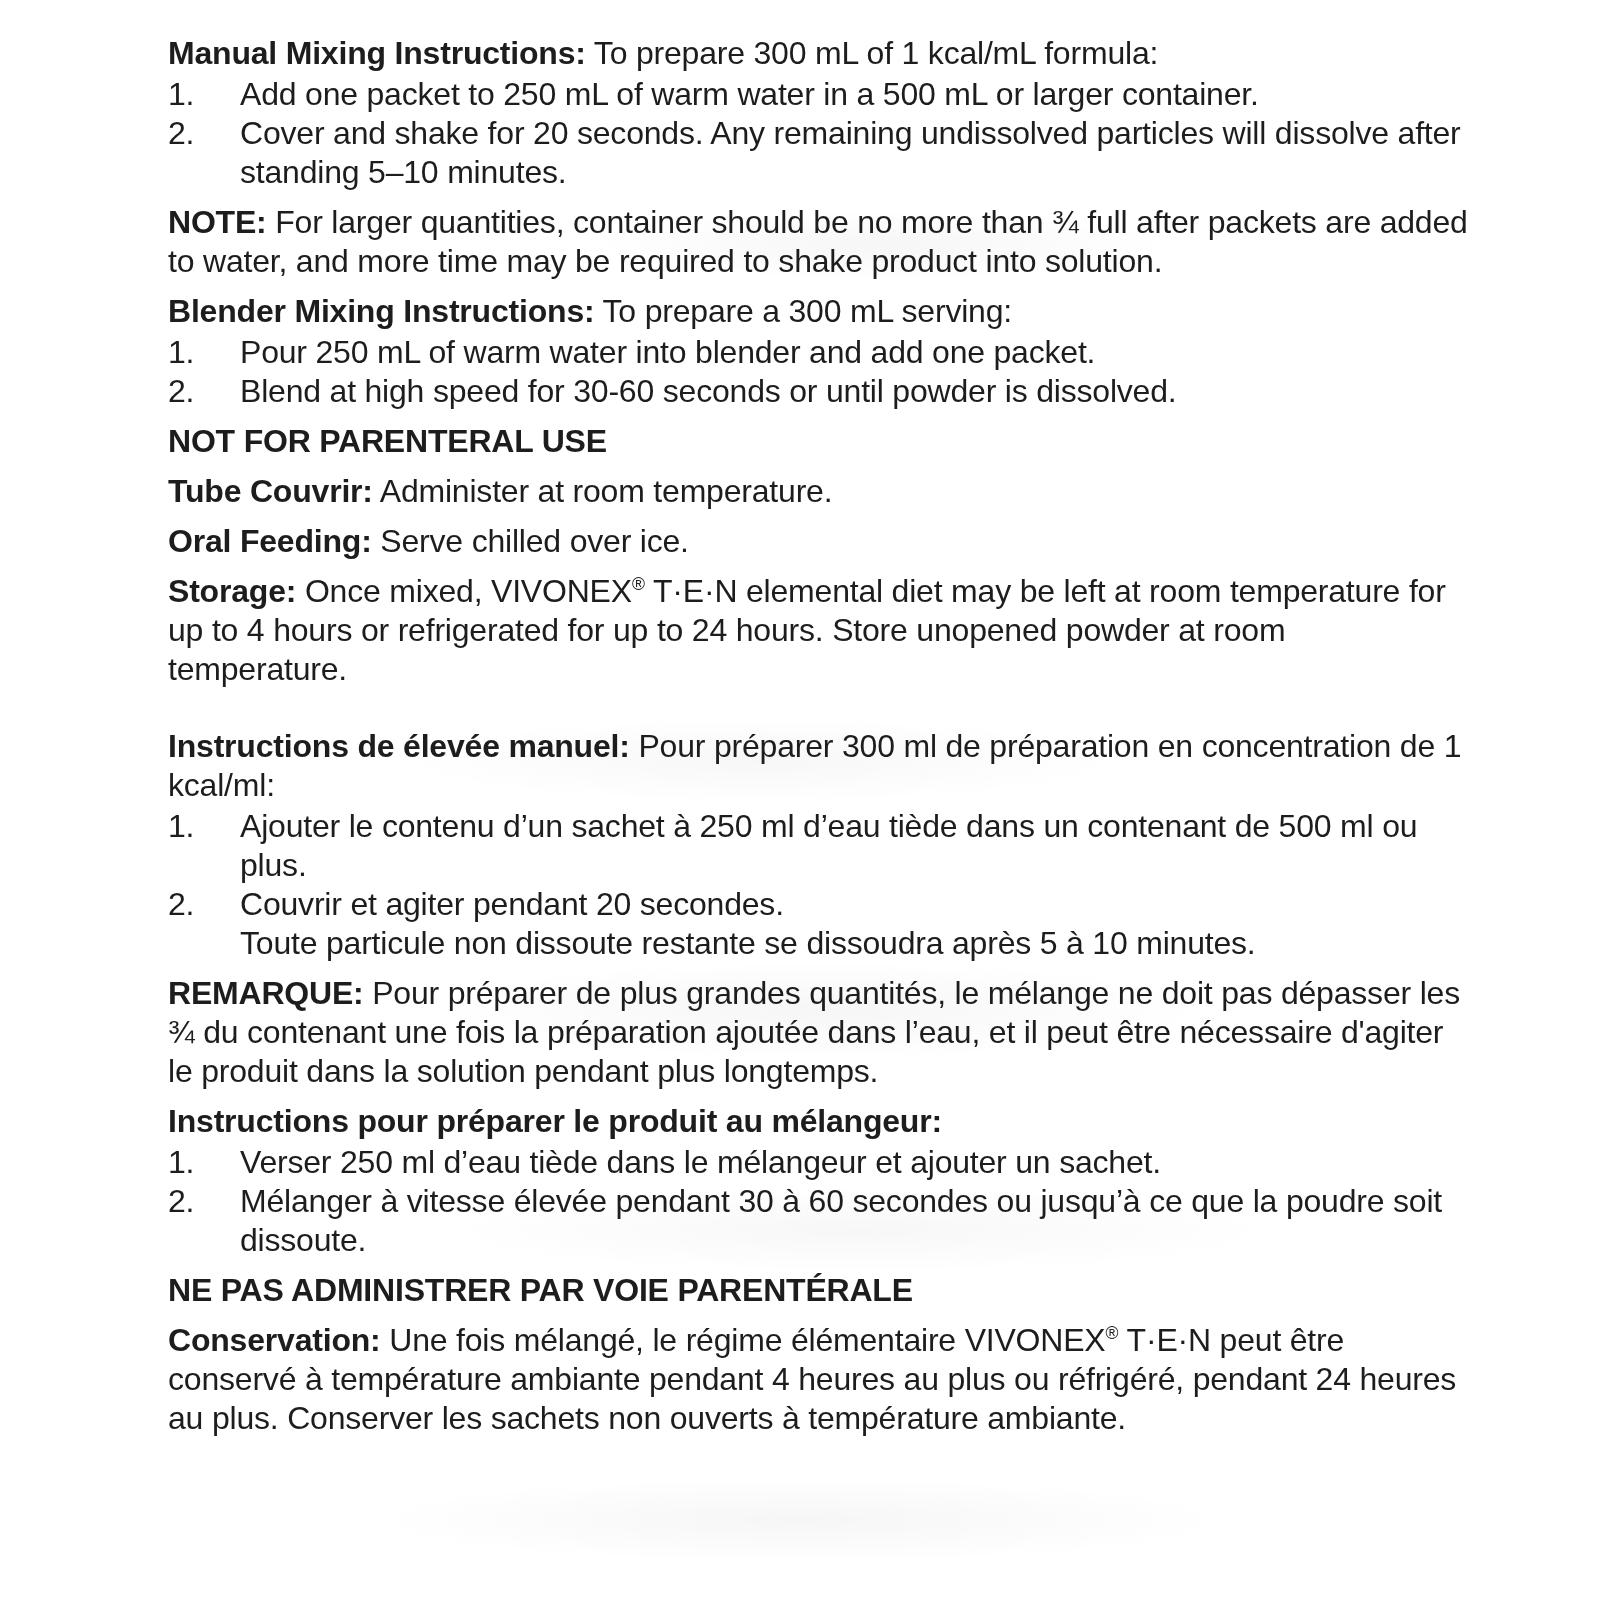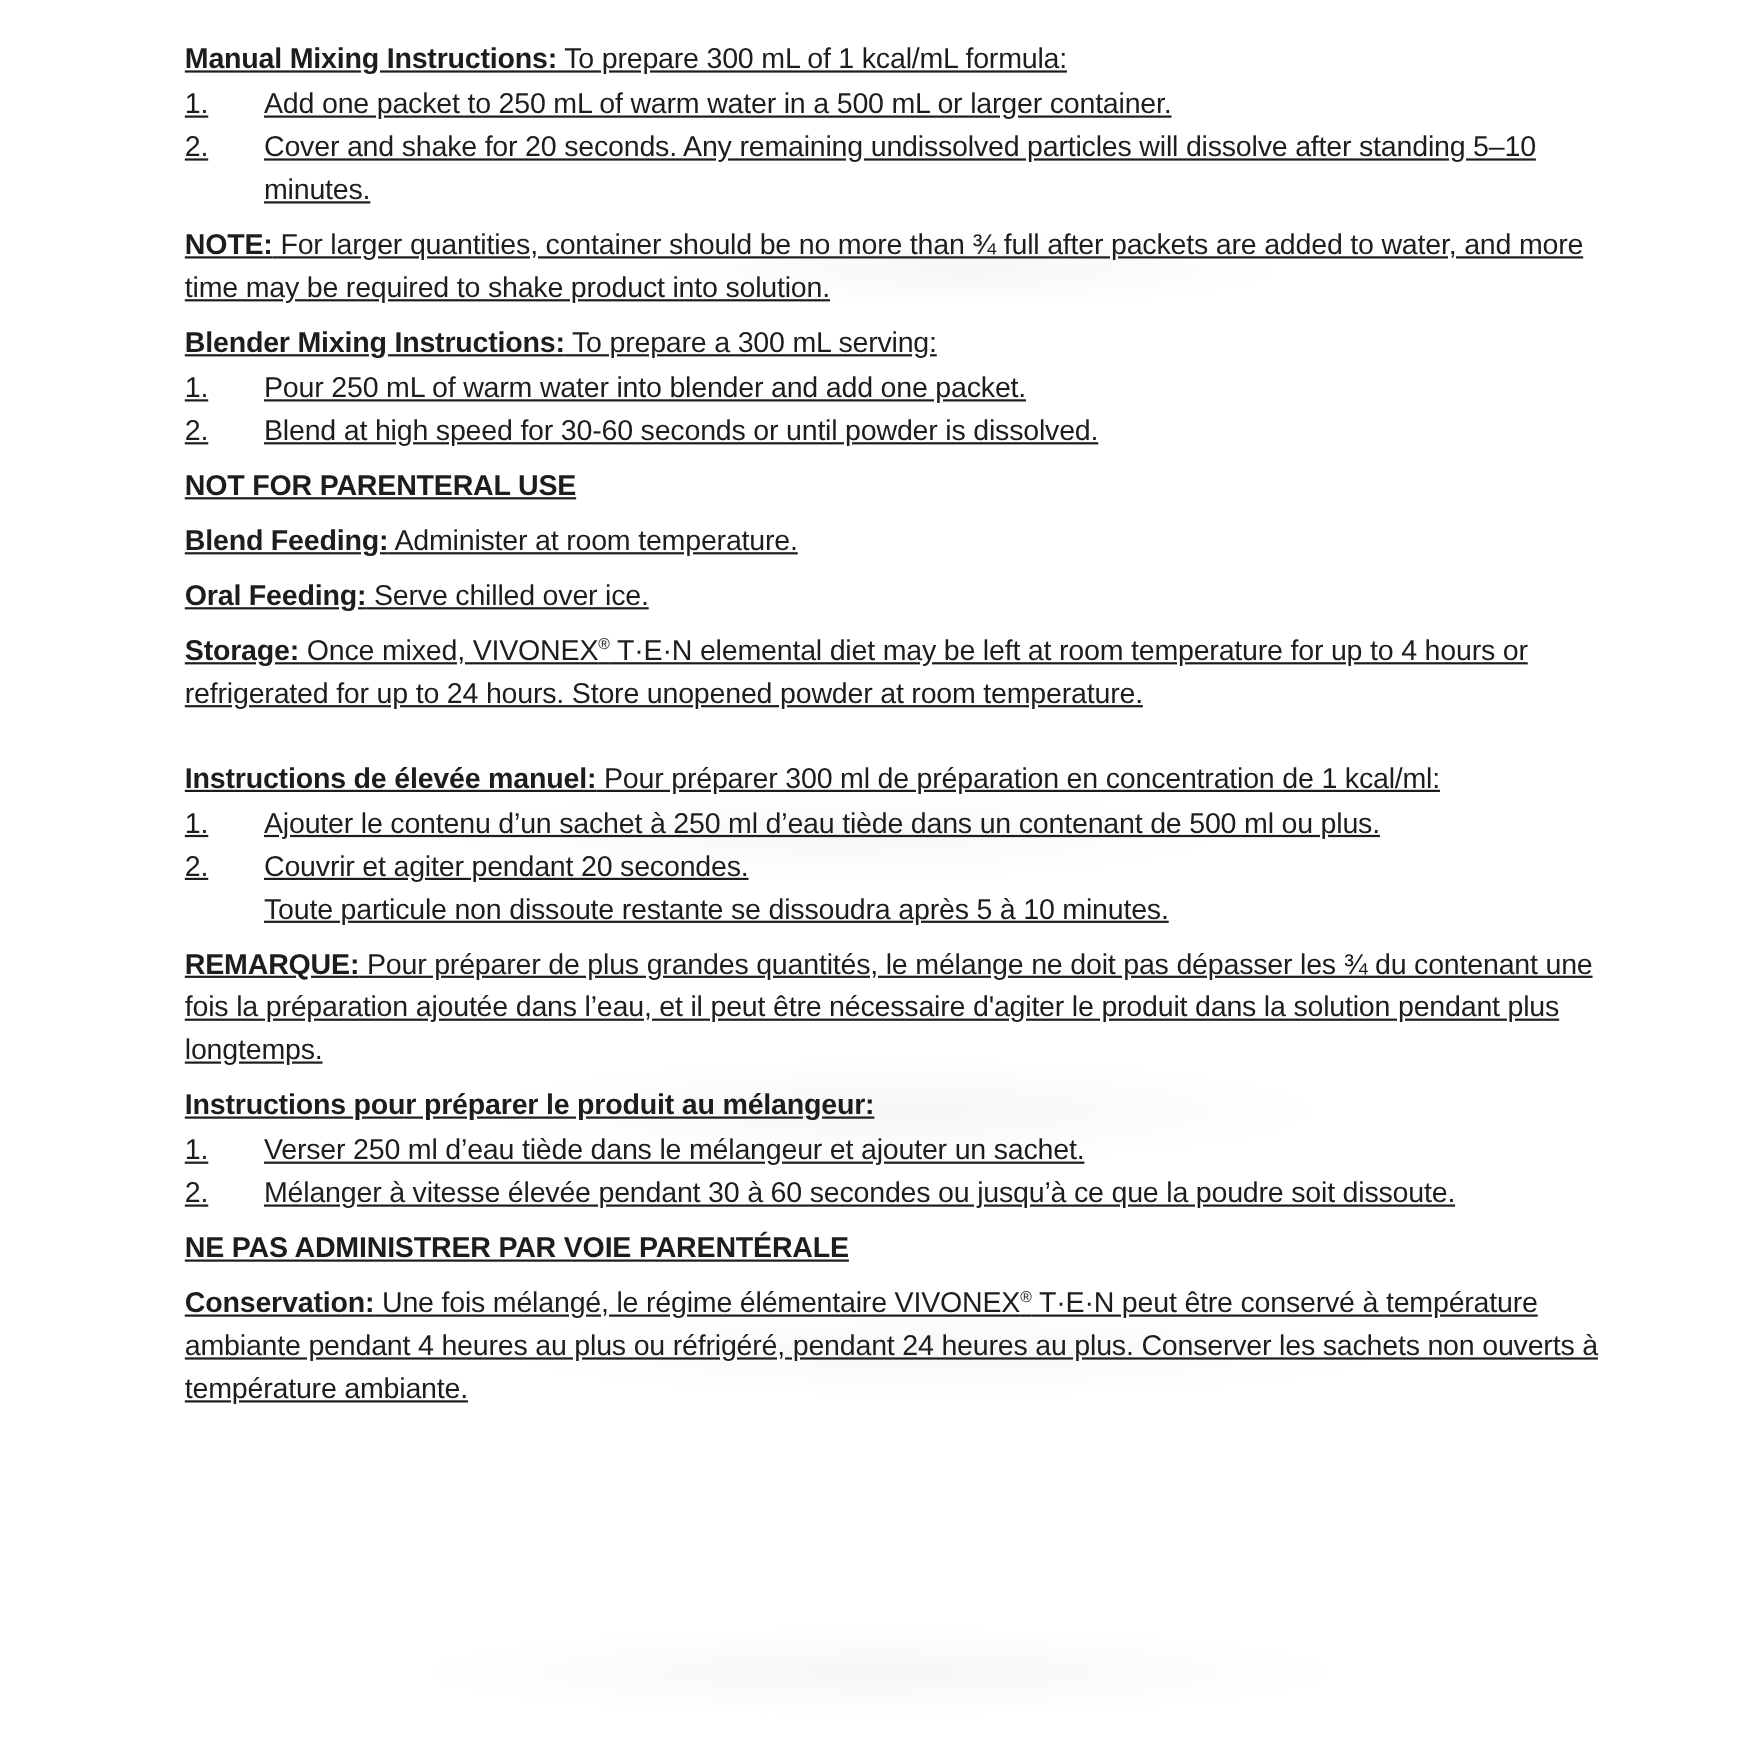--- a/index.html
+++ b/index.html
@@ -17,24 +17,23 @@
       radial-gradient(ellipse 560px 70px at 820px 1010px, rgba(0,0,0,0.035), transparent 70%),
       radial-gradient(ellipse 600px 60px at 860px 1230px, rgba(0,0,0,0.03), transparent 70%),
       radial-gradient(ellipse 620px 60px at 800px 1520px, rgba(0,0,0,0.035), transparent 70%),
       #ffffff;
   }
   .content {
     position: absolute;
     left: 168px;
     top: 34px;
     width: 1300px;
-    font-size: 26px;
+    font-size: 32px;
     line-height: 39px;
     letter-spacing: -0.2px;
-    text-decoration: underline;
   }
   .para { margin-bottom: 11px; }
   .para.tight { margin-bottom: 2px; }
   .steps { margin-bottom: 11px; }
   .step { display: flex; }
   .num { flex: 0 0 44px; width: 44px; }
   .step-text { flex: 1; margin-left: 28px; }
   .bold { font-weight: 700; }
   .caps-heading { font-weight: 700; margin-bottom: 11px; }
   sup { font-size: 0.55em; line-height: 0; vertical-align: super; letter-spacing: 0; }
@@ -72,21 +71,21 @@
           <span class="step-text">Pour 250 mL of warm water into blender and add one packet.</span>
         </div>
         <div class="step">
           <span class="num">2.</span>
           <span class="step-text">Blend at high speed for 30-60 seconds or until powder is dissolved.</span>
         </div>
       </div>
 
       <p class="caps-heading">NOT FOR PARENTERAL USE</p>
 
-      <p class="para"><span class="bold">Blend Feeding:</span><span> Administer at room temperature.</span></p>
+      <p class="para"><span class="bold">Tube Couvrir:</span><span> Administer at room temperature.</span></p>
 
       <p class="para"><span class="bold">Oral Feeding:</span><span> Serve chilled over ice.</span></p>
 
       <p class="para"><span class="bold">Storage:</span><span> Once mixed, VIVONEX</span><sup>®</sup><span> T·E·N elemental diet may be left at room temperature for up to 4 hours or refrigerated for up to 24 hours. Store unopened powder at room temperature.</span></p>
 
     </div>
 
     <div class="section-fr">
 
       <p class="para tight"><span class="bold">Instructions de élevée manuel:</span><span> Pour préparer 300 ml de préparation en concentration de 1 kcal/ml:</span></p>

